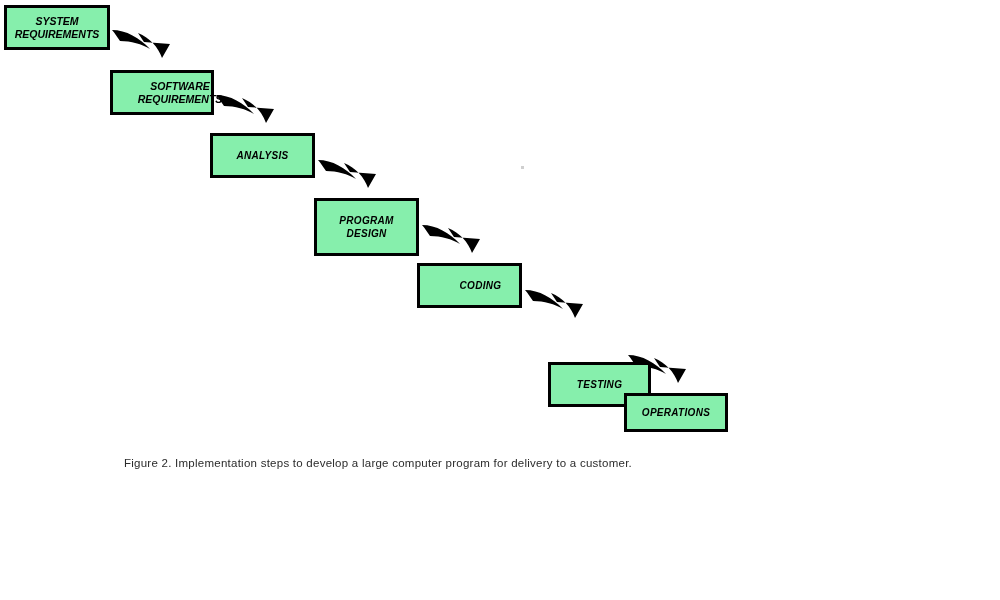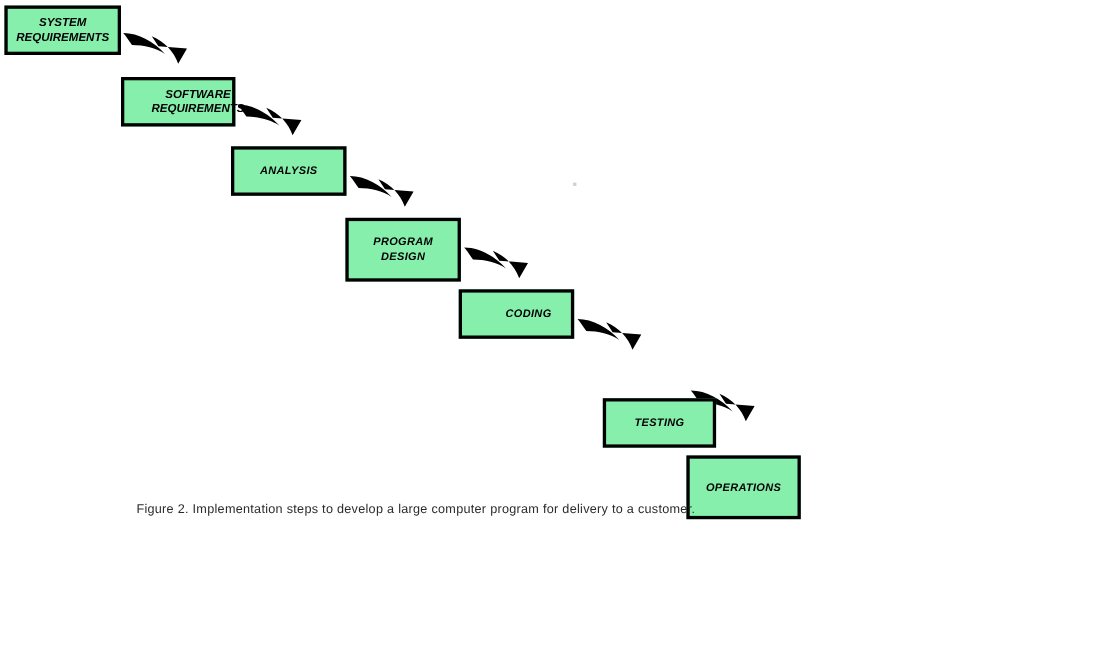--- a/index.html
+++ b/index.html
@@ -168,21 +168,21 @@
   </div>
 
   <div class="stage-box" style="left:417px; top:263px; width:105px; height:45px;padding-left:22px;">
     <span class="stage-label">CODING</span>
   </div>
 
   <div class="stage-box" style="left:548px; top:328px; width:103px; height:45px;margin-top:34px;">
     <span class="stage-label">TESTING</span>
   </div>
 
-  <div class="stage-box" style="left:624px; top:414px; width:104px; height:58px;">
+  <div class="stage-box" style="left:624px; top:393px; width:104px; height:39px;">
     <span class="stage-label">OPERATIONS</span>
   </div>
 
   <div class="speck" style="left:521px; top:166px;"></div>
 
   <div id="figure-caption">Figure 2.  Implementation steps to develop a large computer program for delivery to a customer.</div>
 
 </div>
 
 </body></html>

